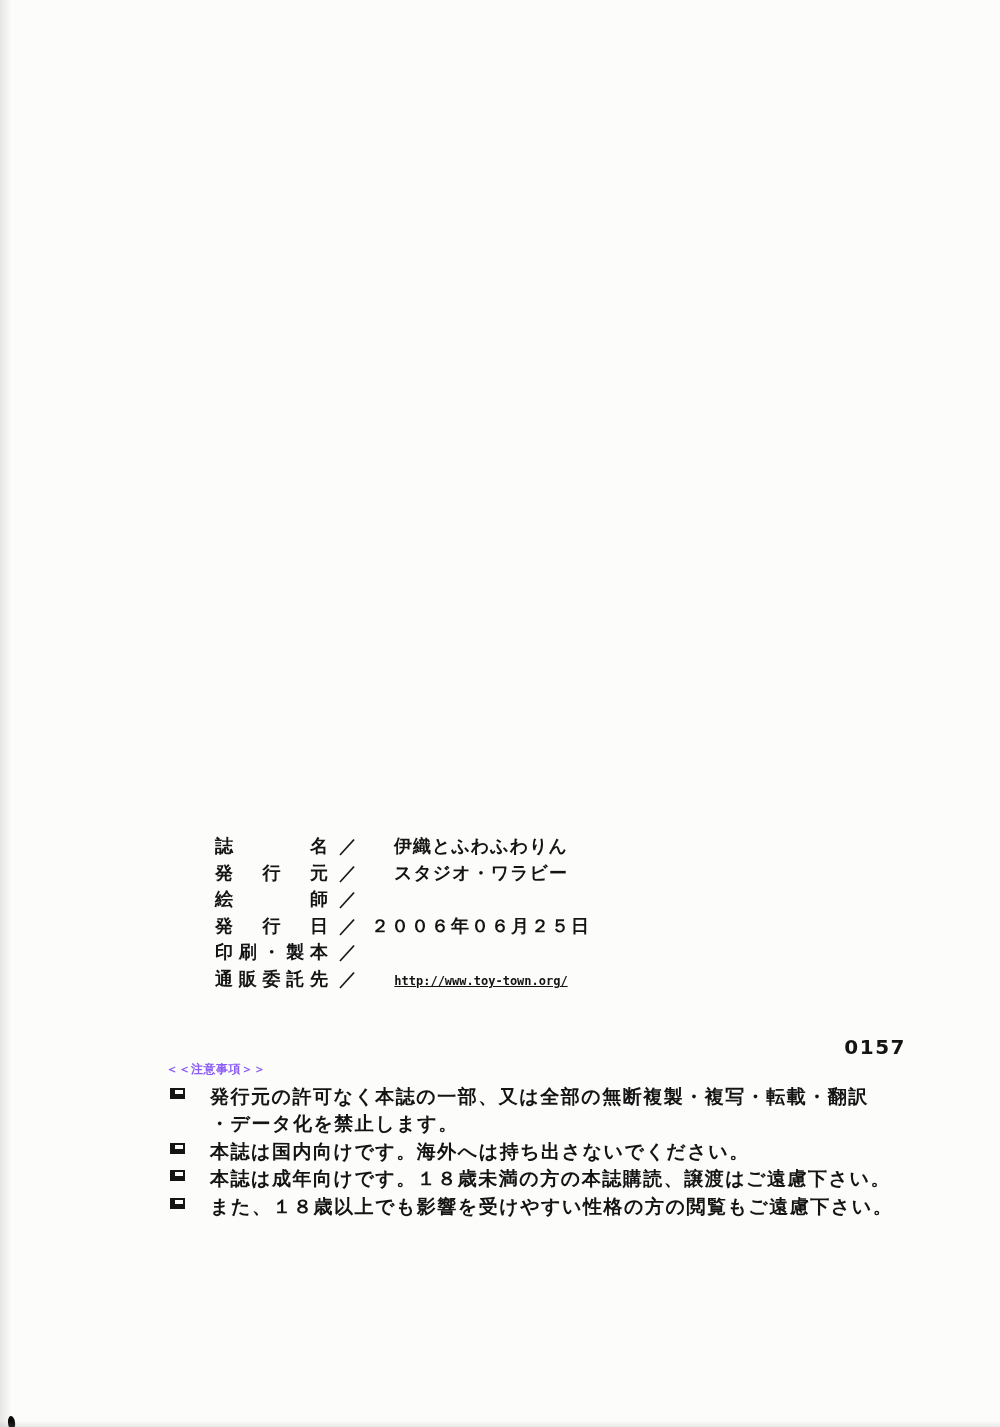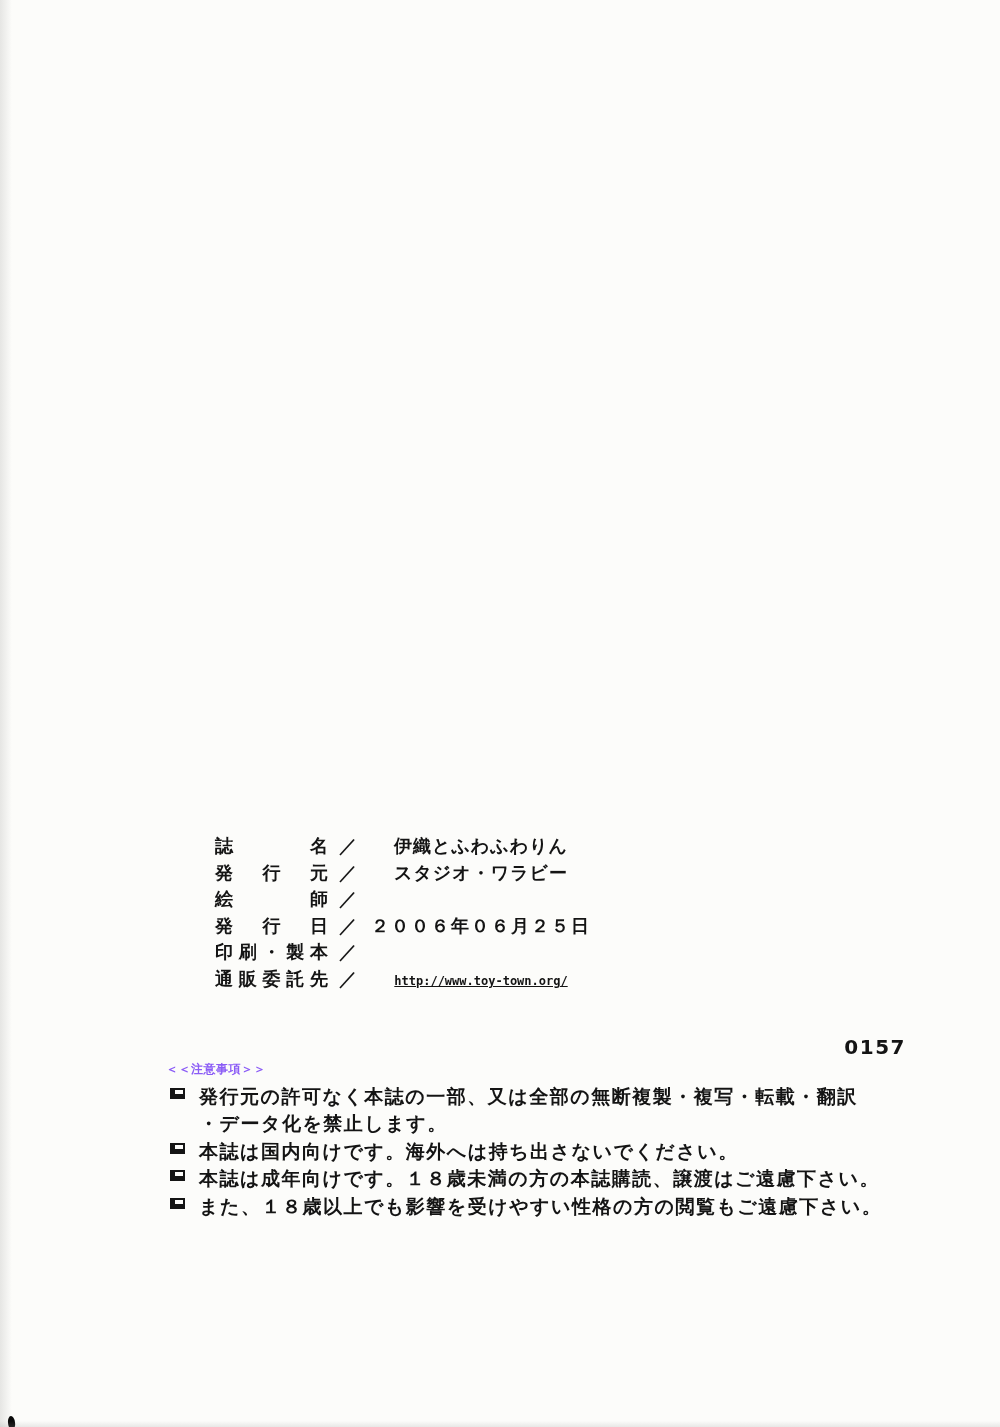--- a/index.html
+++ b/index.html
@@ -97,21 +97,21 @@
     flex: none;
     width: 15px;
     height: 11px;
     margin-top: 5px;
     border: 2px solid #141414;
     border-left-width: 5px;
     border-bottom-width: 5px;
     background: #fcfcfa;
   }
   .notice-text { margin-left: 14px; white-space: nowrap; }
-  .notice-text .line { display: block; }
+  .notice-text .line { display: block; margin-left: 11px; }
 
   
   .corner-mark {
     position: absolute;
     left: 8px;
     bottom: -2px;
     width: 7px;
     height: 13px;
     background: #0a0a0a;
     border-radius: 55% 55% 45% 45%;

